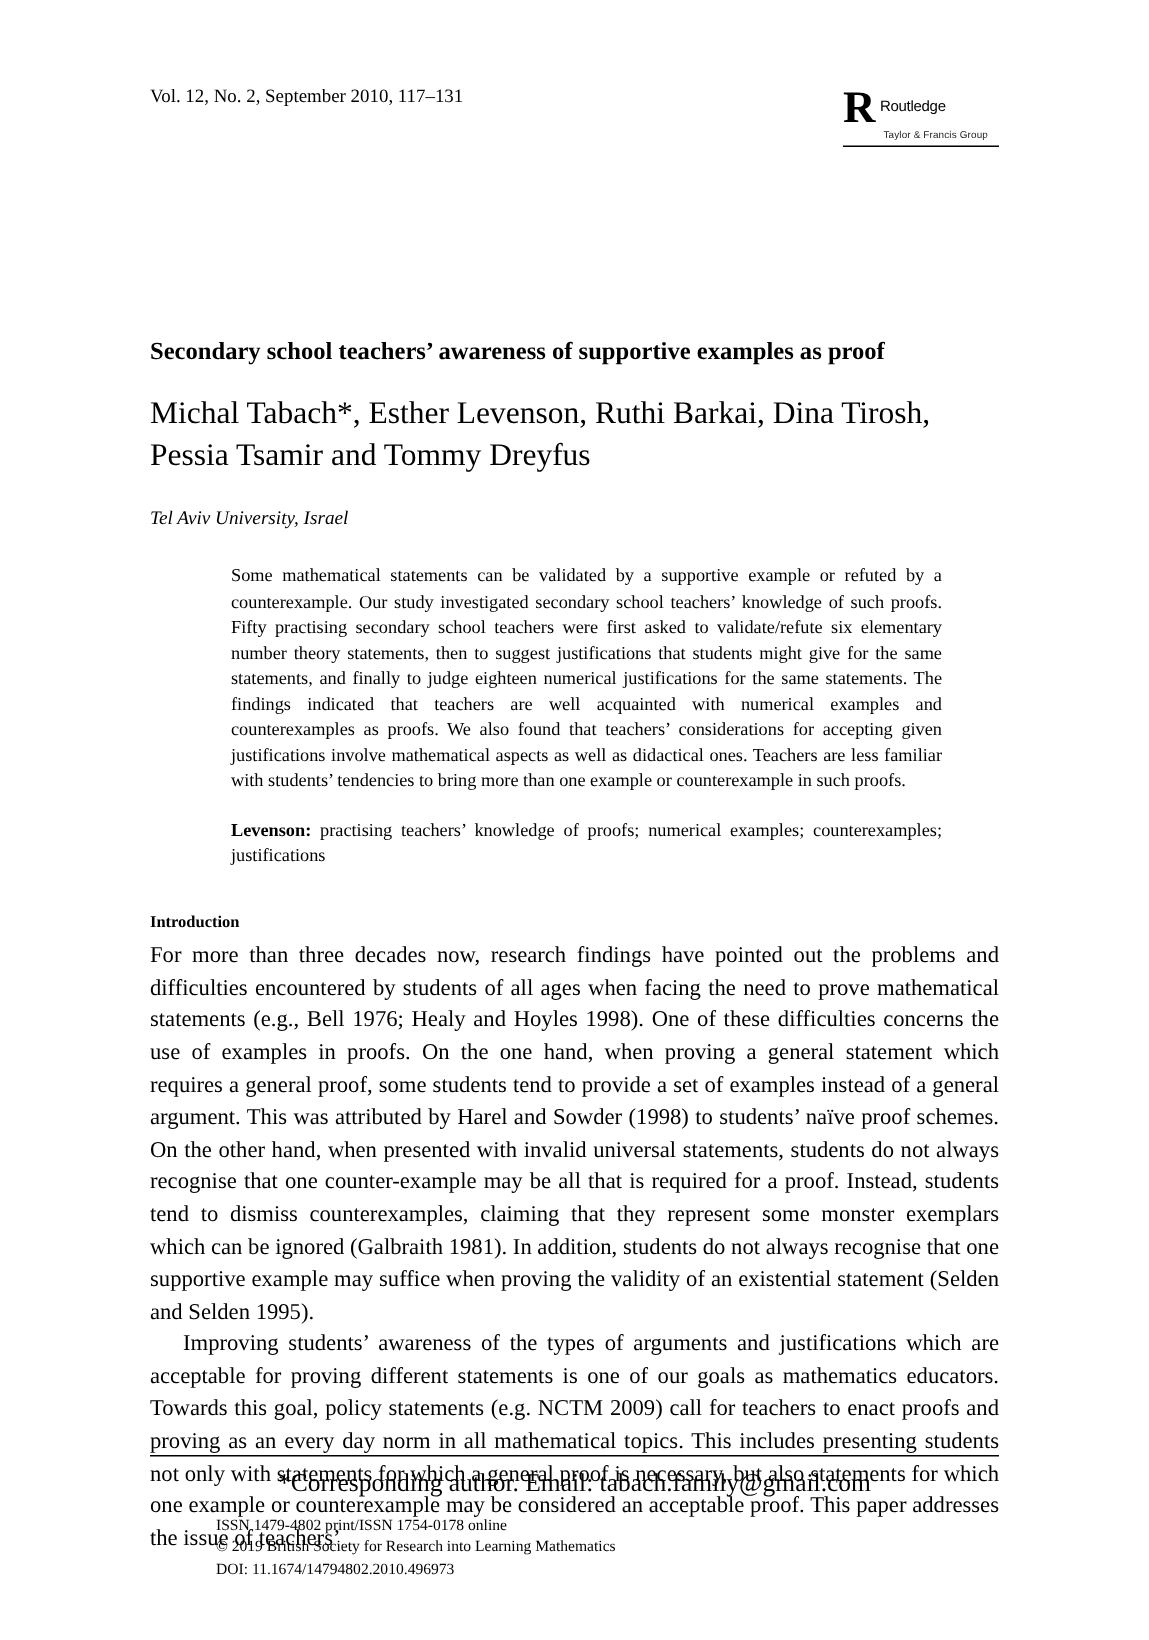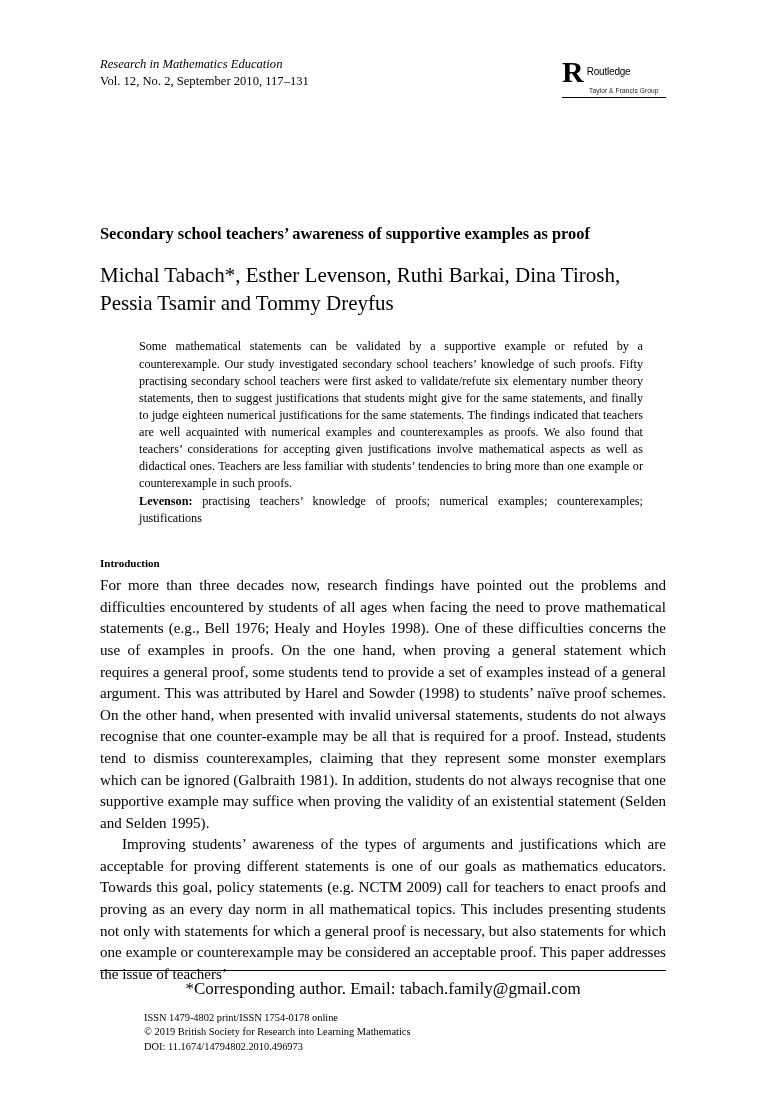--- a/index.html
+++ b/index.html
@@ -100,21 +100,21 @@
 
   
   .abstract {
     margin-left: 38px;
     margin-right: 22px;
     font-size: 12.2px;
     line-height: 1.40;
     text-align: justify;
   }
   .abstract p {
-    margin: 1px;
+    margin: 16px;
   }
   .keywords {
     margin-top: 14px;
   }
   .keywords b {
     font-weight: bold;
   }
 
   
   .section-head {
@@ -158,36 +158,36 @@
     margin-left: 44px;
   }
 </style>
 </head>
 <body>
 
 <div class="page">
 
   <div class="header">
     <div class="journal-block">
-      <div class="journal-title">Research in Mathematics Education</div>
       <div class="journal-issue">Vol. 12, No. 2, September 2010, 117–131</div>
     </div>
     <div class="logo">
       <div class="logo-top">
         <span class="logo-r">R</span>
         <span class="logo-word">Routledge</span>
       </div>
       <div class="logo-sub">Taylor &amp; Francis Group</div>
       <div class="logo-rule"></div>
     </div>
   </div>
 
   <div class="title-area">
     <h1 class="article-title">Secondary school teachers’ awareness of supportive examples as proof</h1>
     <div class="authors">Michal Tabach*, Esther Levenson, Ruthi Barkai, Dina Tirosh, Pessia Tsamir and Tommy Dreyfus</div>
+    <div class="affiliation">Tel Aviv University, Israel</div>
   </div>
 
   <div class="abstract">
     <p>Some mathematical statements can be validated by a supportive example or refuted by a counterexample. Our study investigated secondary school teachers’ knowledge of such proofs. Fifty practising secondary school teachers were first asked to validate/refute six elementary number theory statements, then to suggest justifications that students might give for the same statements, and finally to judge eighteen numerical justifications for the same statements. The findings indicated that teachers are well acquainted with numerical examples and counterexamples as proofs. We also found that teachers’ considerations for accepting given justifications involve mathematical aspects as well as didactical ones. Teachers are less familiar with students’ tendencies to bring more than one example or counterexample in such proofs.</p>
     <p class="keywords"><b>Levenson:</b> <span>practising teachers’ knowledge of proofs; numerical examples; counterexamples; justifications</span></p>
   </div>
 
   <div class="section-head">Introduction</div>
   <p class="body-text">For more than three decades now, research findings have pointed out the problems and difficulties encountered by students of all ages when facing the need to prove mathematical statements (e.g., Bell 1976; Healy and Hoyles 1998). One of these difficulties concerns the use of examples in proofs. On the one hand, when proving a general statement which requires a general proof, some students tend to provide a set of examples instead of a general argument. This was attributed by Harel and Sowder (1998) to students’ naïve proof schemes. On the other hand, when presented with invalid universal statements, students do not always recognise that one counter-example may be all that is required for a proof. Instead, students tend to dismiss counterexamples, claiming that they represent some monster exemplars which can be ignored (Galbraith 1981). In addition, students do not always recognise that one supportive example may suffice when proving the validity of an existential statement (Selden and Selden 1995).</p>
   <p class="body-text">Improving students’ awareness of the types of arguments and justifications which are acceptable for proving different statements is one of our goals as mathematics educators. Towards this goal, policy statements (e.g. NCTM 2009) call for teachers to enact proofs and proving as an every day norm in all mathematical topics. This includes presenting students not only with statements for which a general proof is necessary, but also statements for which one example or counterexample may be considered an acceptable proof. This paper addresses the issue of teachers’</p>

